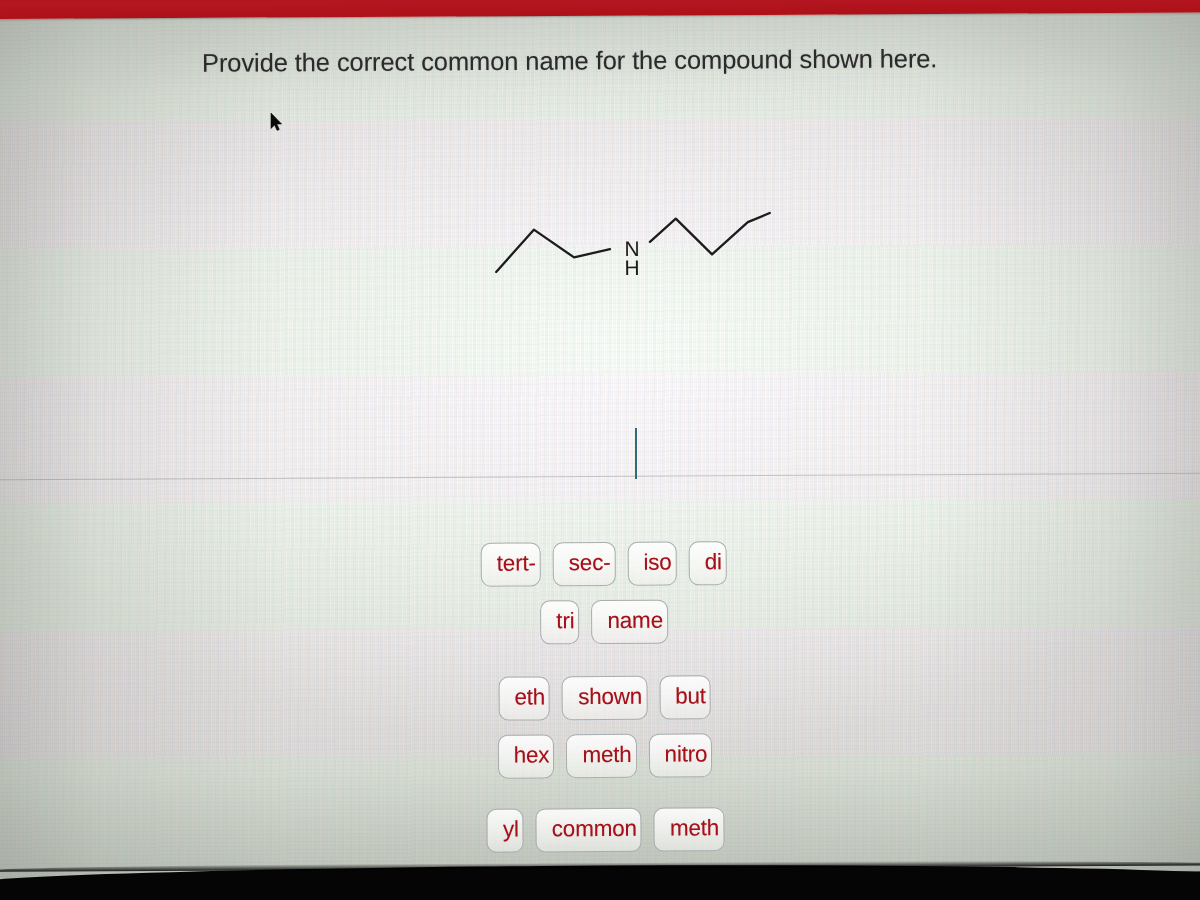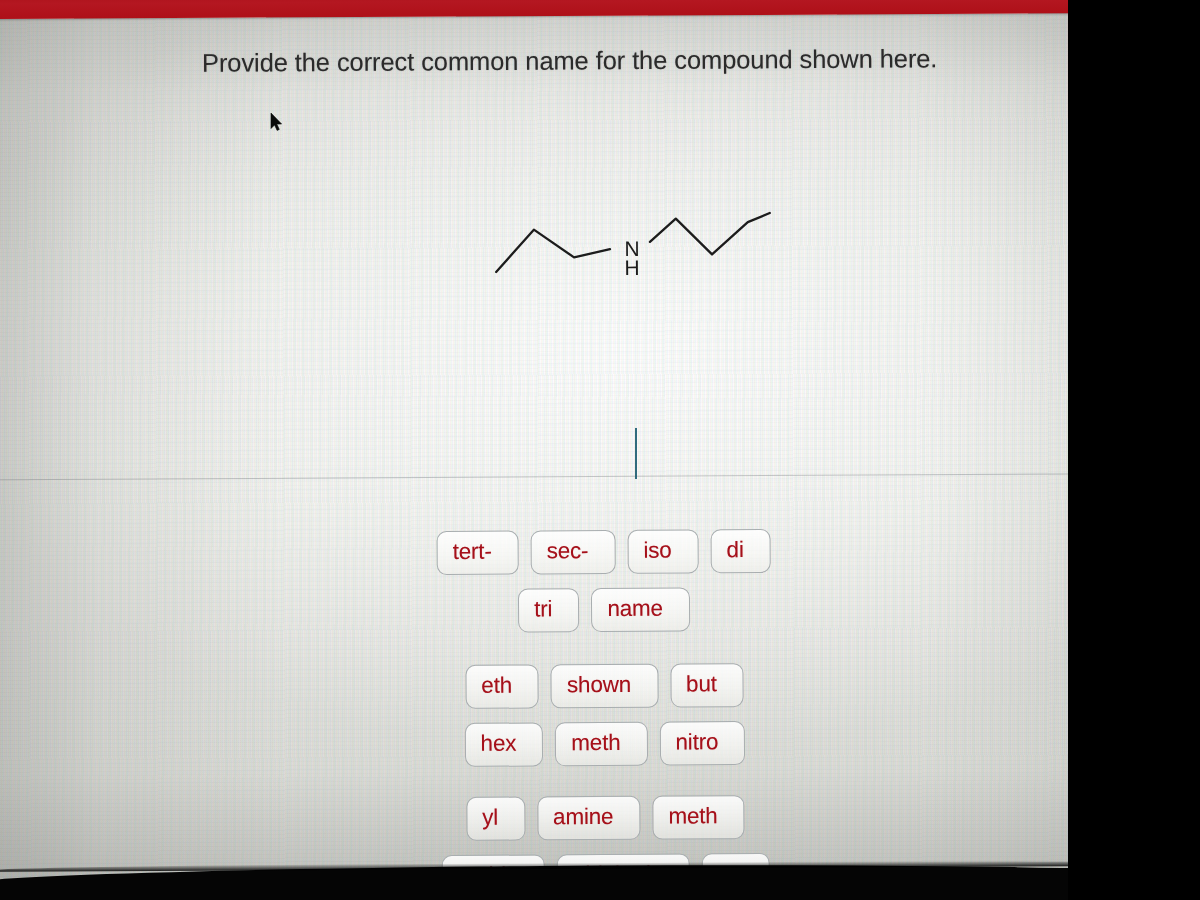--- a/index.html
+++ b/index.html
@@ -10,21 +10,21 @@
   }
   body {
     width: 1200px;
     height: 900px;
     overflow: hidden;
     font-family: "Liberation Sans", sans-serif;
   }
 
   #photo {
     position: relative;
-    width: 1068px;
+    width: 1200px;
     height: 900px;
     overflow: hidden;
     background: #080808;
   }
 
   
   .screen {
     position: absolute;
     left: -14px;
     top: 0px;
@@ -197,34 +197,35 @@
     justify-content: center;
     align-items: center;
     width: 1200px;
     gap: 12px;
   }
   .chip {
     display: inline-flex;
     align-items: center;
     justify-content: center;
     min-height: 34px;
-    padding: 3px 26px 5px 15px;
+    padding: 3px 4px 5px 15px;
     border: 1px solid #a9aeb0;
     border-radius: 10px;
     background: linear-gradient(180deg,
         rgba(255,255,255,0.88) 0%,
         rgba(250,250,248,0.72) 55%,
         rgba(240,240,236,0.62) 100%);
     color: #a5101a;
     font-size: 22.5px;
     font-family: "Liberation Sans", sans-serif;
     letter-spacing: -0.2px;
     white-space: nowrap;
     box-shadow: 0 0 1px rgba(255,255,255,0.7) inset;
     text-shadow: 0 0 0.8px rgba(180,40,45,0.35);
+    margin-top: 12px;
   }
   .chip.cut {
     
   }
 
   #row0 { top: 530px; }
   #row1 { top: 588px; }
   #row2 { top: 664px; }
   #row3 { top: 722px; }
   #row4 { top: 796px; }
@@ -287,21 +288,21 @@
         <div class="chip">shown</div>
         <div class="chip">but</div>
       </div>
       <div class="chip-row" id="row3">
         <div class="chip">hex</div>
         <div class="chip">meth</div>
         <div class="chip">nitro</div>
       </div>
       <div class="chip-row" id="row4">
         <div class="chip">yl</div>
-        <div class="chip">amine</div>
+        <div class="chip">common</div>
         <div class="chip">meth</div>
       </div>
       <div class="chip-row" id="row5">
         <div class="chip cut">amide</div>
         <div class="chip cut">aldehyde</div>
         <div class="chip cut">an</div>
       </div>
     </div>
 
     <div class="cursor">

